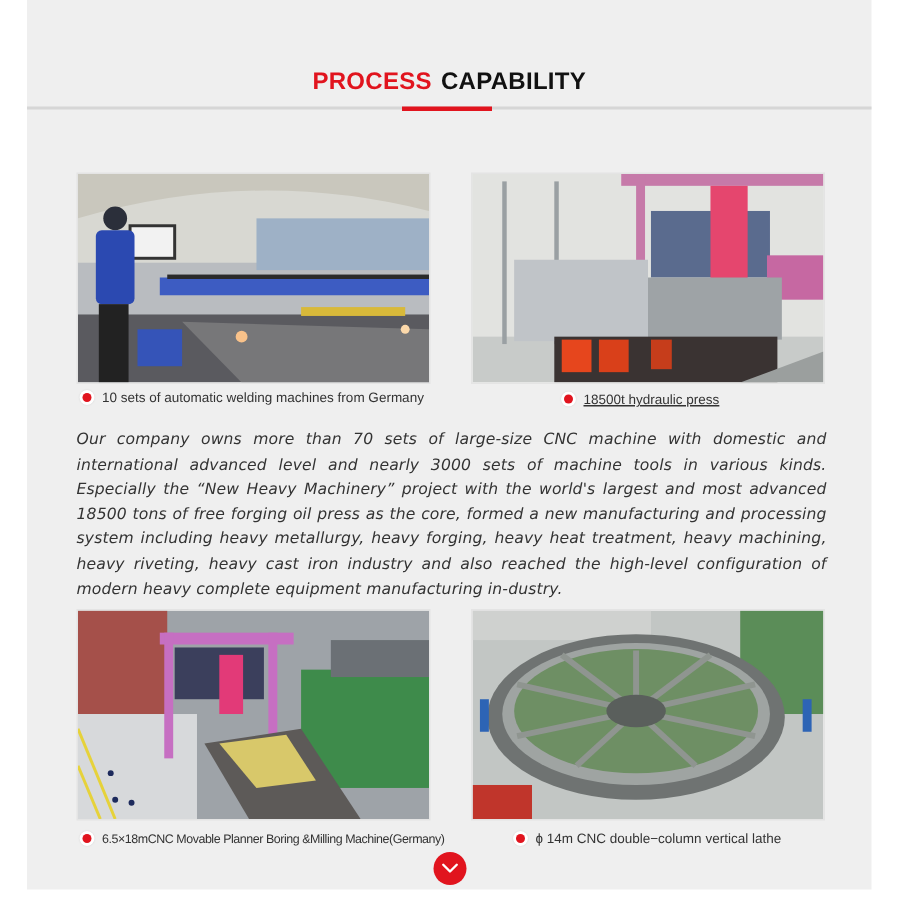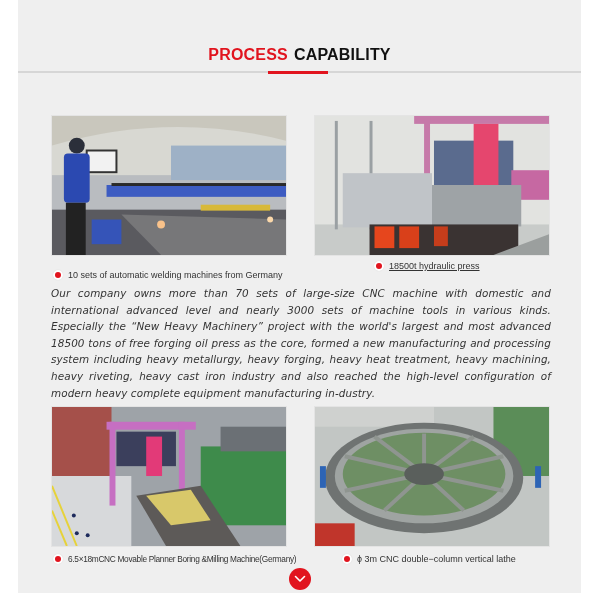--- a/index.html
+++ b/index.html
@@ -80,21 +80,21 @@
       <rect x="35" y="35" width="30" height="22" fill="#f2f2f2" stroke="#333" stroke-width="2"></rect>
       <rect x="40" y="105" width="30" height="25" fill="#3554b8"></rect>
       <circle cx="25" cy="30" r="8" fill="#2b2f3a"></circle>
       <rect x="12" y="38" width="26" height="50" rx="4" fill="#2b49b1"></rect>
       <rect x="14" y="88" width="20" height="53" fill="#222"></rect>
       <circle cx="110" cy="110" r="4" fill="#f9c28a"></circle>
       <circle cx="220" cy="105" r="3" fill="#fbd8aa"></circle>
       <rect x="150" y="90" width="70" height="6" fill="#d8b93a"></rect>
     </svg>
   </div>
-  <div class="caption" style="left:35px; top:268px;">
+  <div class="caption" style="left:35px; top:258px;">
     <span class="bullet"></span>
     <span>10 sets of automatic welding machines from Germany</span>
   </div>
 
   <div class="photo" style="left:296px; top:115px;">
     <svg viewBox="0 0 236 141" preserveAspectRatio="none">
       <rect width="236" height="141" fill="#c8cbc9"></rect>
       <rect width="236" height="110" fill="#e2e3e0"></rect>
       <rect x="20" y="5" width="3" height="110" fill="#9aa0a3"></rect>
       <rect x="55" y="5" width="3" height="110" fill="#9aa0a3"></rect>
@@ -165,21 +165,21 @@
         <line x1="110" y1="68" x2="30" y2="85"></line>
       </g>
       <ellipse cx="110" cy="68" rx="20" ry="11" fill="#5a5f5c"></ellipse>
       <rect x="0" y="118" width="40" height="23" fill="#c0352b"></rect>
       <rect x="5" y="60" width="6" height="22" fill="#2d64b5"></rect>
       <rect x="222" y="60" width="6" height="22" fill="#2d64b5"></rect>
     </svg>
   </div>
   <div class="caption" style="left:324px; top:552px;">
     <span class="bullet"></span>
-    <span>ɸ 3m CNC double−column vertical lathe</span>
+    <span>ɸ 14m CNC double−column vertical lathe</span>
   </div>
 
   <div class="more-btn">
     <svg width="12" height="8" viewBox="0 0 12 8">
       <polyline points="1.5,1.5 6,6 10.5,1.5" fill="none" stroke="#ffffff" stroke-width="1.6" stroke-linecap="round" stroke-linejoin="round"></polyline>
     </svg>
   </div>
 </div>
 
 </body></html>

